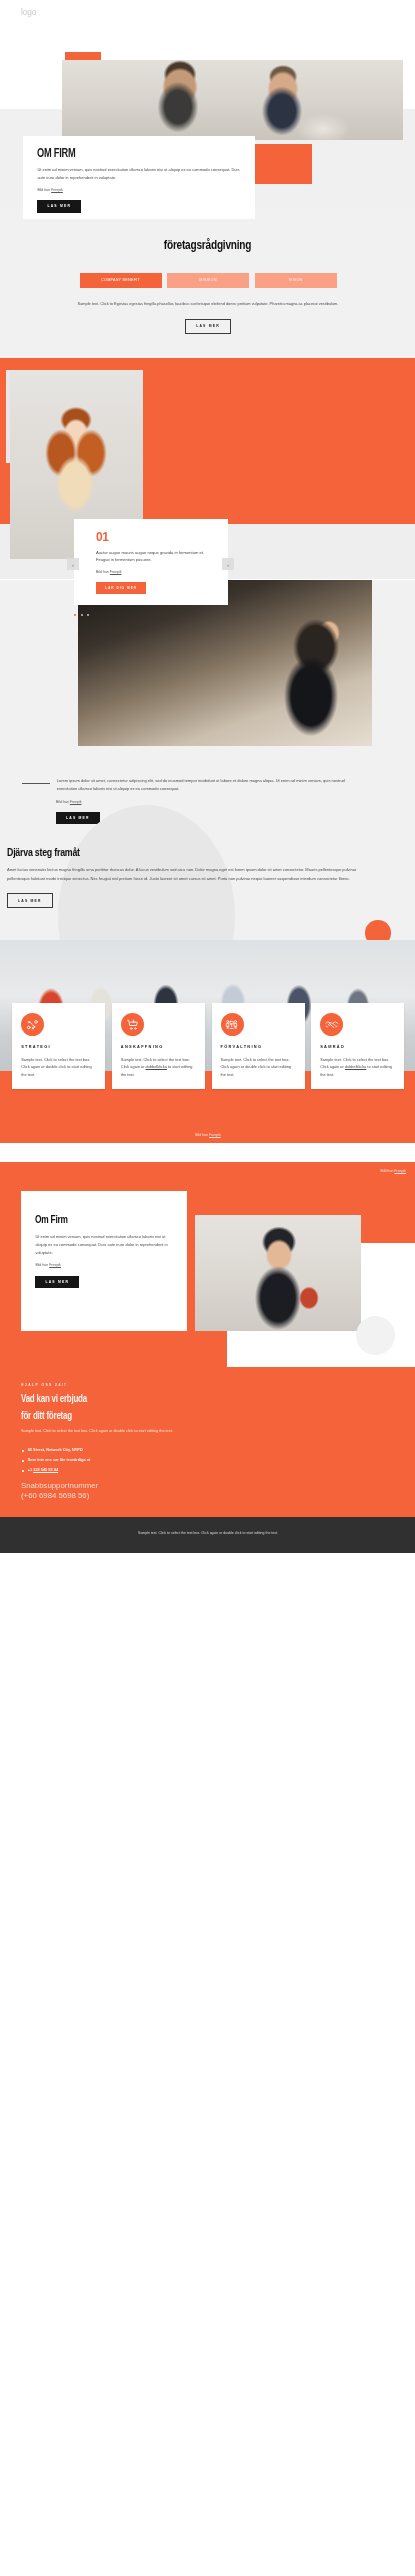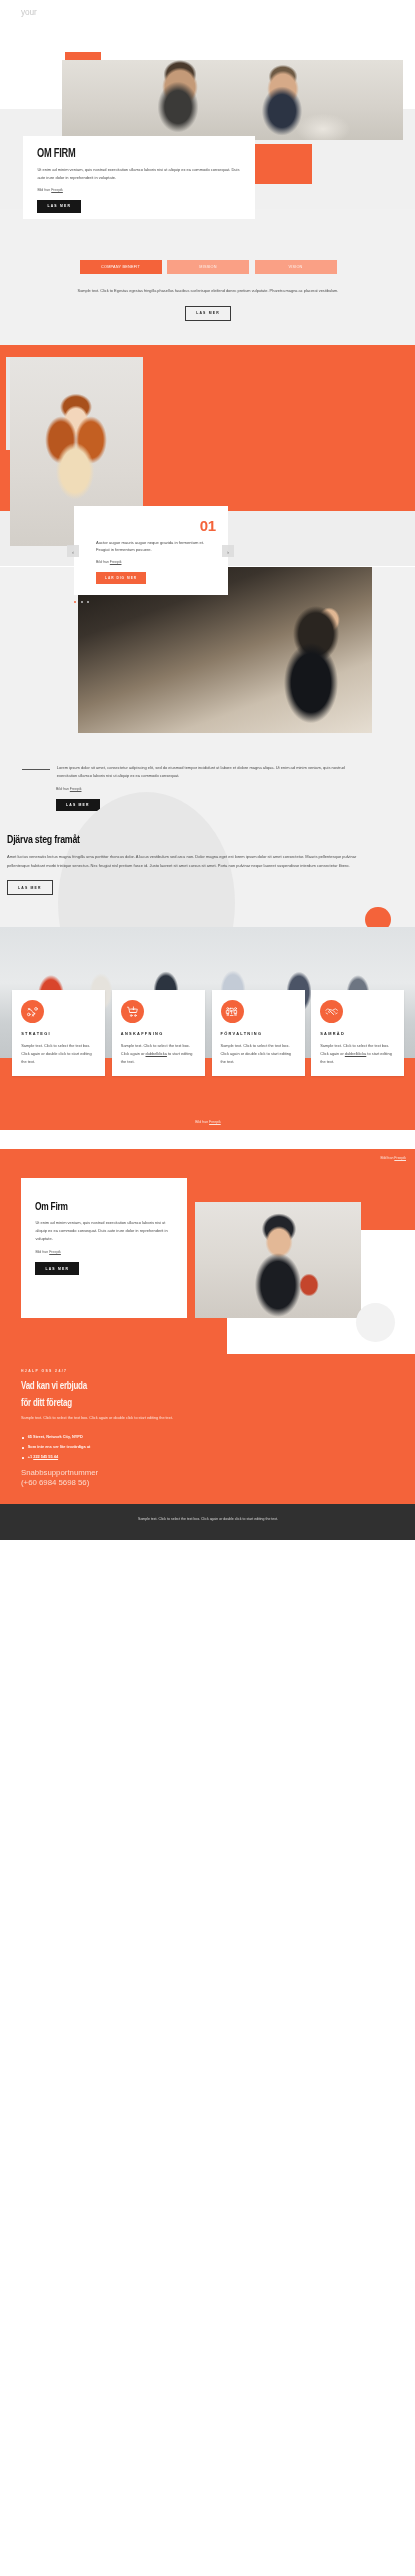--- a/index.html
+++ b/index.html
@@ -152,21 +152,21 @@
       radial-gradient(ellipse 22px 33px at 51px 83px, #b8571f 0%, #b8571f 55%, rgba(184,87,31,0) 72%),
       radial-gradient(ellipse 22px 33px at 81px 83px, #c35f22 0%, #c35f22 55%, rgba(195,95,34,0) 72%),
       radial-gradient(ellipse 16.6px 20px at 66px 64px, #f3d6bb 0%, #f3d6bb 62%, rgba(243,214,187,0) 78%),
       radial-gradient(ellipse 20px 16.6px at 66px 50px, #a8501c 0%, #a8501c 62%, rgba(168,80,28,0) 80%),
       linear-gradient(180deg, #e6e4e1 0%, #ddd9d4 60%, #d3cfc9 100%);
   }
   .slider .card {
     position:absolute; left:74px; top:161px; width:154px; min-height:83px;
     background:#ffffff; padding: 11px 12.2px 11px 22px; z-index:4;
   }
-  .slider .card .num { font-size: 15px; color:#f4633a; font-weight:700; letter-spacing:-0.3px;text-align:right; }
+  .slider .card .num { font-size: 12px; color:#f4633a; font-weight:700; letter-spacing:-0.3px; }
   .slider .card .body-txt { margin-top: 5px; font-size:4.1px; line-height:1.75; }
   .slider .card .credit { margin-top: 6.7px; }
   .slider .card .btn-orange { margin-top: 6.7px; }
   .nav-arrow {
     position:absolute; width: 12.2px; height: 12.2px; background: rgba(220,220,220,0.88);
     display:flex; align-items:center; justify-content:center;
     font-size: 6.1px; color:#777; z-index:6;
   }
   .nav-prev { left: 67px; top: 200px; }
   .nav-next { left: 222px; top: 200px; }
@@ -343,39 +343,40 @@
   .footer p {
     font-size: 3.5px; line-height: 2.0; color:#d8d8d8; width: 189px; margin: 0 auto;
   }
 </style>
 </head>
 <body>
 
 <div class="page">
 
   <div class="header">
-    <div class="logo">your</div>
+    <div class="logo">logo</div>
   </div>
 
   <div class="hero">
     <div class="band-grey"></div>
     <div class="band-orange"></div>
     <div class="band-orange2"></div>
     <div class="photo">
         <div class="hero-img"></div>
       </div>
     <div class="aboutcard">
       <h2 class="cond-head">OM FIRM</h2>
       <div class="body-txt">Ut enim ad minim veniam, quis nostrud exercitation ullamco laboris nisi ut aliquip ex ea commodo consequat. Duis aute irure dolor in reprehenderit in voluptate.</div>
       <div class="credit"><span>Bild från </span><u>Freepik</u></div>
       <a class="btn-dark">LÄS MER</a>
     </div>
   </div>
 
   <div class="leading">
+    <div class="h-line"><h2 class="cond-head" style="transform-origin:center center;">företagsrådgivning</h2></div>
     <div class="tabs">
       <div class="tab active">COMPANY BENEFIT</div>
       <div class="tab">MISSION</div>
       <div class="tab">VISION</div>
     </div>
     <div class="sample">Sample text. Click to Egestas egestas fringilla phasellus faucibus scelerisque eleifend donec pretium vulputate. Pharetra magna ac placerat vestibulum.</div>
     <a class="btn-outline">LÄS MER</a>
   </div>
 
   <div class="slider">

